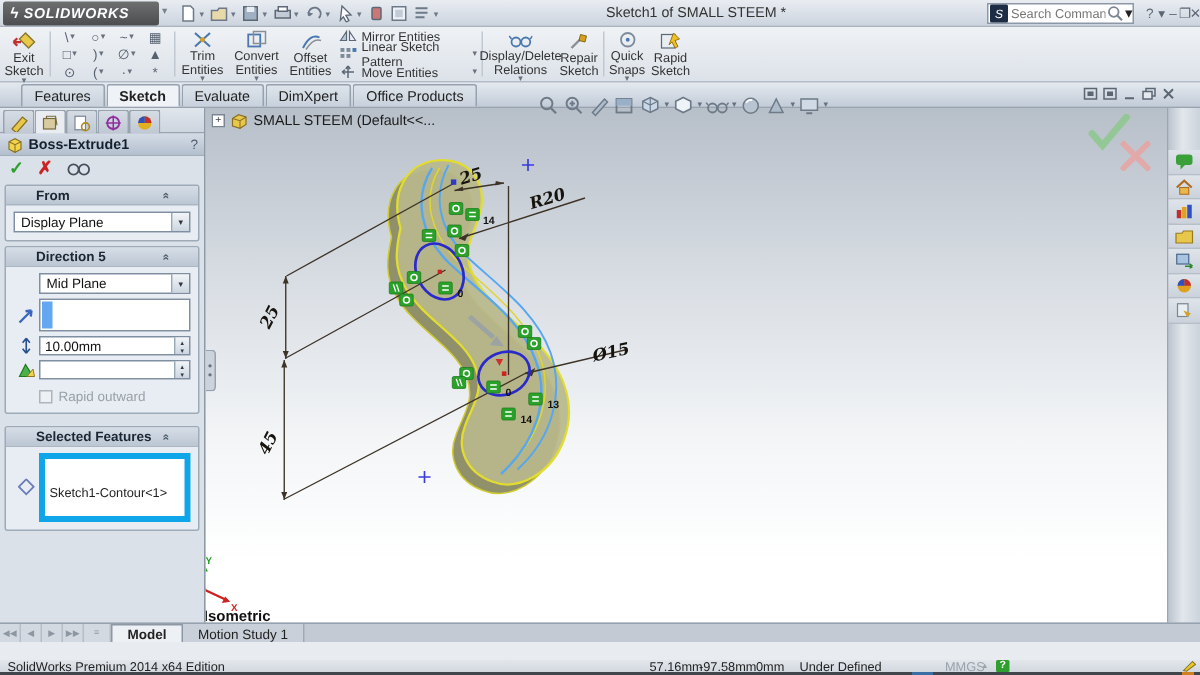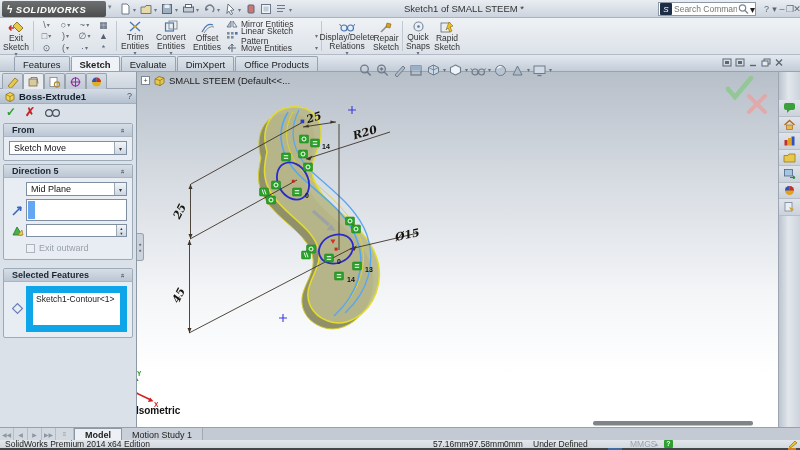--- a/index.html
+++ b/index.html
@@ -37,48 +37,48 @@
 
 #pm{left:0;top:72px;width:137px;height:355px;background:#dbe1e9;border-right:1px solid #8e99a6;z-index:10}
 #pmtabs{display:flex;height:17px;padding-left:2px;border-bottom:1px solid #98a3b0;background:linear-gradient(#e1e6ed,#cdd5df)}
 .pmtab{width:21px;height:16px;margin-top:1px;border:1px solid #98a3b0;border-bottom:none;border-radius:2px 2px 0 0;background:linear-gradient(#d6dce4,#bfc8d3);display:flex;align-items:center;justify-content:center}
 .pmtab.active{background:#e9edf2}
 #pmhead{height:15px;background:linear-gradient(#d4dce6,#b4c0cf);display:flex;align-items:center;gap:3px;padding:0 4px;border-bottom:1px solid #a2aebc}
 #pmhead .t{font-weight:bold;font-size:9.5px;color:#14202e}
 #pmhead .q{margin-left:auto;color:#4d5a68;font-size:9px}
 #pmacts{height:16px;display:flex;align-items:center;gap:9px;padding-left:6px}
 .grp{margin:3px 3px 0;border:1px solid #9daab8;background:#e8edf3;border-radius:2px}
-.ghead{height:13px;background:linear-gradient(#d6dde6,#bcc7d4);display:flex;align-items:center;padding:0 8px;font-weight:bold;font-size:9px;color:#1a2633;border-bottom:1px solid #aab6c3}
+.ghead{height:13px;background:linear-gradient(#d6dde6,#bcc7d4);display:flex;align-items:center;padding:0 20px;font-weight:bold;font-size:9px;color:#1a2633;border-bottom:1px solid #aab6c3}
 .ghead .chev{margin-left:auto;color:#4f5e6d;font-size:8px;transform:rotate(-90deg)}
 .gbody{padding:4px 5px 5px}
 .sel{height:14px;background:#fff;border:1px solid #7f8ea0;display:flex;align-items:center;font-size:9px;padding-left:4px;color:#111}
 .sarw{margin-left:auto;width:12px;align-self:stretch;background:linear-gradient(#f2f5f8,#ccd6e0);border-left:1px solid #9aa7b5;display:flex;align-items:center;justify-content:center;font-size:6px;color:#334}
 .crow{display:flex;align-items:center;margin-top:3px}
 .cic{width:17px;display:flex;justify-content:center;align-items:center}
 .spin{flex:1;height:13px;background:#fff;border:1px solid #7f8ea0;display:flex;align-items:center;font-size:9px;padding-left:3px;color:#111}
 .sbtns{margin-left:auto;width:10px;align-self:stretch;border-left:1px solid #9aa7b5;display:flex;flex-direction:column;align-items:center;justify-content:center;font-size:4.5px;line-height:5px;color:#334;background:linear-gradient(#f2f5f8,#ccd6e0)}
 .bigfield{flex:1;height:22px;background:#fff;border:1px solid #7f8ea0;position:relative}
 .bigfield .blue{position:absolute;left:1px;top:1px;bottom:1px;width:7px;background:#63a7f2}
 .chk{display:flex;align-items:center;gap:4px;margin:6px 0 1px 17px;color:#98a0a9;font-size:9px}
 .chkbox{width:9px;height:9px;border:1px solid #acb4bd;background:#eef1f4}
-.lbox{flex:1;height:46px;background:#fff;border:7px solid #0ea5e9;font-size:8.5px;padding:1px 3px;color:#222}
+.lbox{flex:1;height:46px;background:#fff;border:4px solid #0ea5e9;font-size:8.5px;padding:17px 3px;color:#222}
 #pmhandle{left:137px;top:233px;width:7px;height:28px;background:#ccd3dc;border:1px solid #97a2ae;border-left:none;border-radius:0 3px 3px 0;z-index:11;font-size:5px;color:#68727e;display:flex;align-items:center;justify-content:center}
 
 #viewport{left:137px;top:72px;width:641px;height:355px;background:linear-gradient(#b7bfc9 0%,#d8dde3 32%,#f3f5f7 62%,#ffffff 85%);z-index:1}
 #scene{position:absolute;left:0;top:0;width:641px;height:355px}
 #hud{left:358px;top:61px;height:18px;display:flex;align-items:center;gap:2px;z-index:22}
 #confirm{left:718px;top:76px;z-index:15}
 #tree{left:141px;top:75px;display:flex;align-items:center;gap:3px;z-index:14;font-size:9.5px;color:#1c1c1c}
 #tree .expander{width:9px;height:9px;border:1px solid #7b8694;background:#fff;font-size:7px;line-height:7px;display:flex;align-items:center;justify-content:center;color:#444}
 
 #taskstrip{left:778px;top:72px;width:22px;height:355px;background:linear-gradient(90deg,#bcc4ce,#e2e7ec 45%,#ccd3dc);border-left:1px solid #9ba6b2;z-index:12}
 #taskicons{margin-top:28px;display:flex;flex-direction:column}
 .tpi{height:16.5px;display:flex;align-items:center;justify-content:center;border-bottom:1px solid #b6bec8;background:linear-gradient(#dfe4ea,#cbd2db)}
 
-#doctabs{left:0;top:427px;width:800px;height:13px;background:#c3cad4;border-top:1px solid #96a1ae;display:flex;align-items:stretch;z-index:20}
+#doctabs{left:0;top:415px;width:800px;height:13px;background:#c3cad4;border-top:1px solid #96a1ae;display:flex;align-items:stretch;z-index:20}
 .navbtn{width:14px;display:flex;align-items:center;justify-content:center;font-size:6px;color:#8d97a2;background:#d3d9e0;border-right:1px solid #b5bdc7}
 .dtab{padding:1px 10px 0;font-size:9px;color:#222;background:#c9d0d9;border-right:1px solid #a0aab6;display:flex;align-items:center}
 .dtab.active{background:#edf0f4;font-weight:bold;border:1px solid #8d98a5;border-bottom:none}
 #statusbar{left:0;top:440px;width:800px;height:8px;background:linear-gradient(#e3e7ec,#d2d8df);font-size:8.5px;color:#222;z-index:20}
 #statusbar .it{position:absolute;top:0;line-height:8px;white-space:nowrap}
 #sliver{left:0;top:448px;width:800px;height:2px;background:#41464c;z-index:21}
 .speck{position:absolute;top:0;height:2px}
 svg{display:block}
 .dimtxt{font-family:"DejaVu Serif",serif;font-style:italic;font-weight:bold;font-size:11px;fill:#16120c}
 .badgenum{font-family:"Liberation Sans",sans-serif;font-weight:bold;font-size:7px;fill:#111}
@@ -634,21 +634,21 @@
       </svg>
   </div>
 
   <div class="grp">
     <div class="ghead">
         <span>From</span>
         <span class="chev">»</span>
       </div>
     <div class="gbody">
       <div class="sel">
-          <span>Sketch Move</span>
+          <span>Display Plane</span>
           <span class="sarw">▾</span>
         </div>
     </div>
   </div>
 
   <div class="grp">
     <div class="ghead">
         <span>Direction 5</span>
         <span class="chev">»</span>
       </div>
@@ -662,36 +662,50 @@
             <svg width="13" height="13">
               <path d="M2,11 L10,3 M10,3 l-4,.5 M10,3 l-.5,4" stroke="#3a66c0" stroke-width="1.6" fill="none"></path>
             </svg>
           </span>
         <div class="bigfield">
             <div class="blue"></div>
           </div>
       </div>
       <div class="crow">
         <span class="cic">
+            <svg width="11" height="13">
+              <path d="M5.5,1.5 v10 M5.5,1.5 l-2.4,3 M5.5,1.5 l2.4,3 M5.5,11.5 l-2.4,-3 M5.5,11.5 l2.4,-3" stroke="#28508c" stroke-width="1.1" fill="none"></path>
+            </svg>
+          </span>
+        <div class="spin">
+            <span>10.00mm</span>
+            <span class="sbtns">
+              <span>▴</span>
+              <span>▾</span>
+            </span>
+          </div>
+      </div>
+      <div class="crow">
+        <span class="cic">
             <svg width="13" height="12">
               <path d="M2,10 l4,-8 l5,8 z" fill="#4ab04a" stroke="#1d7a1d" stroke-width=".8"></path>
               <path d="M7,10 l4,-5 l1,5 z" fill="#f0d44e" stroke="#8a7022" stroke-width=".6"></path>
             </svg>
           </span>
         <div class="spin">
             <span></span>
             <span class="sbtns">
               <span>▴</span>
               <span>▾</span>
             </span>
           </div>
       </div>
       <div class="chk">
         <span class="chkbox"></span>
-        <span>Exit outward</span>
+        <span>Rapid outward</span>
       </div>
     </div>
   </div>
 
   <div class="grp" style="margin-top:8px">
     <div class="ghead">
         <span>Selected Features</span>
         <span class="chev">»</span>
       </div>
     <div class="gbody">

